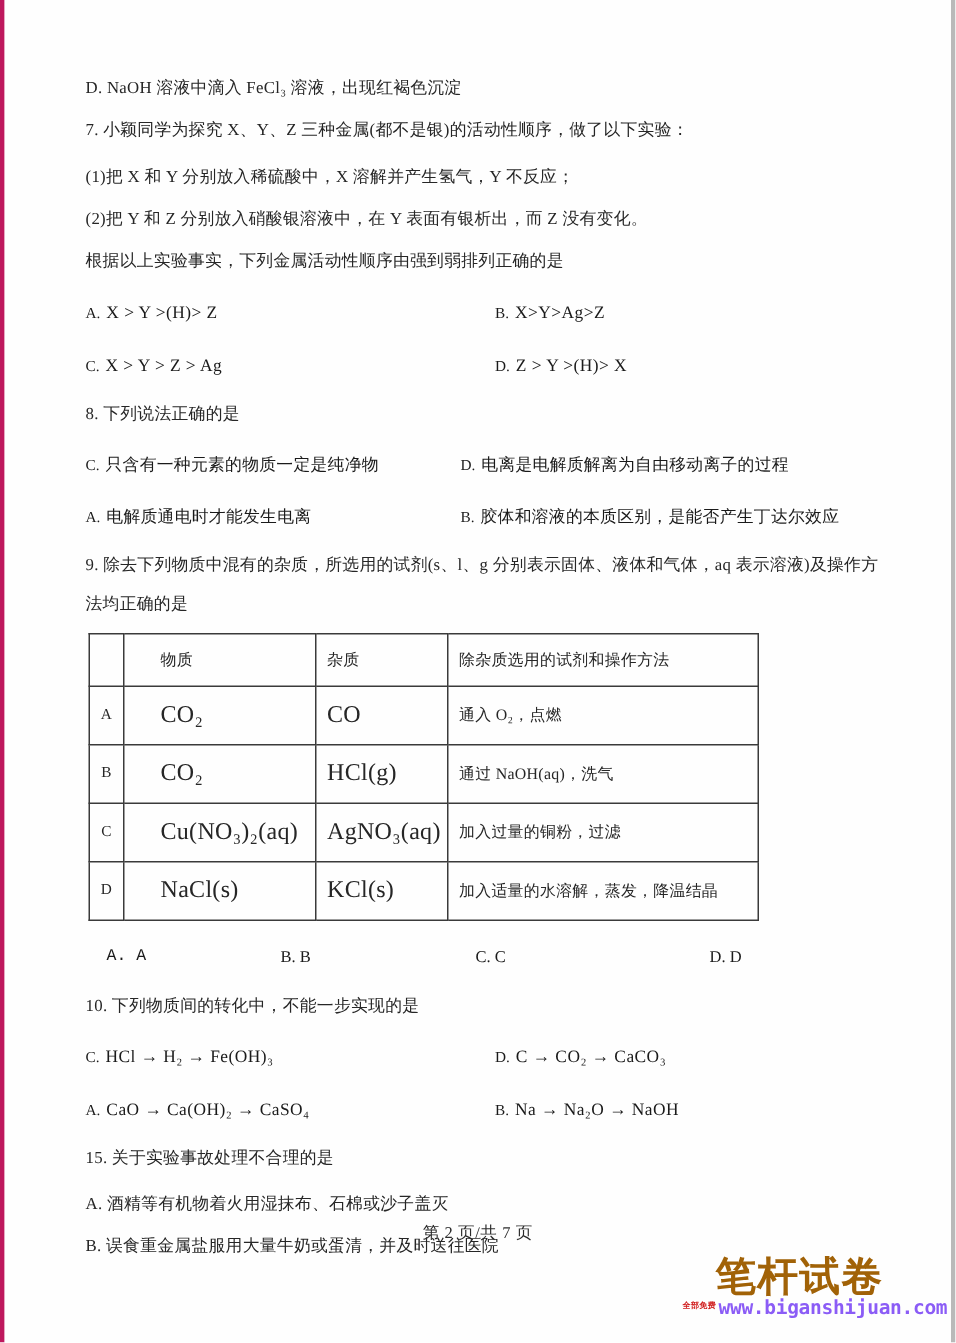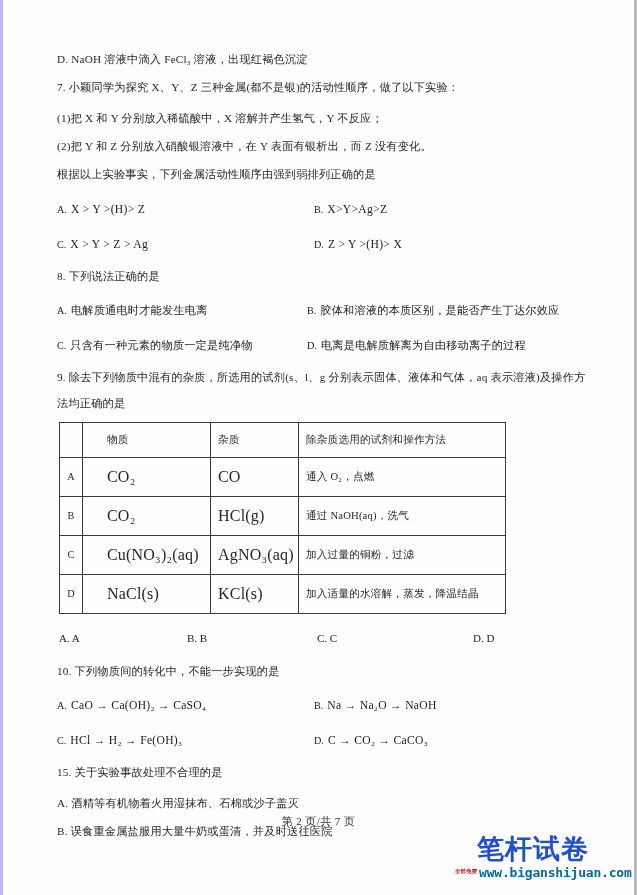--- a/index.html
+++ b/index.html
@@ -10,21 +10,21 @@
   body {
     font-family: "Liberation Serif", "DejaVu Serif", serif;
     color: #1a1a1a;
   }
   #page {
     position: relative;
     width: 637px;
     height: 895px;
     background: #ffffff;
     box-sizing: border-box;
-    border-left: 3px solid #c4b5fd;
+    border-left: 3px solid #be185d;
     border-right: 3px solid #b9b9b9;
     overflow: hidden;
   }
   .sheet {
     position: absolute;
     left: 0; right: 0; top: 0; bottom: 0;
     background: #fefefe;
   }
   .content {
     position: absolute;
@@ -46,35 +46,35 @@
   .tight { margin-bottom: 11px; }
   .stem  { margin-bottom: 16px; }
 
   
   .optrow {
     position: relative;
     height: 16px;
     margin-bottom: 19px;
   }
   .optrow .colA { position: absolute; left: 0;     top: 0; white-space: nowrap; }
-  .optrow .colB { position: absolute; left: 257px; top: 0; white-space: nowrap; }
+  .optrow .colB { position: absolute; left: 273px; top: 0; white-space: nowrap; }
   .optrow.wide .colB { position: absolute; left: 250px; top: 0; }
   .optrow .lbl { font-size: 10.2px; }
   .optrow .txt { font-size: 11.6px; letter-spacing: .3px; }
   .optrow .cn  { font-size: 11.2px; letter-spacing: .2px; }
 
   
   .abcd {
     position: relative;
     height: 16px;
     margin-bottom: 16px;
     font-size: 11px;
   }
   .abcd span { position: absolute; top: 0; white-space: nowrap; }
-  .abcd .c0 { left: 2px; }
+  .abcd .c0 { left: 14px; font-family: Liberation Mono, monospace; }
   .abcd .c1 { left: 130px; }
   .abcd .c2 { left: 260px; }
   .abcd .c3 { left: 388px; margin-left: 28px; }
 
   
   table.qtable {
     border-collapse: collapse;
     margin: 4px 0 18px 2px;
     width: 383px;
     table-layout: fixed;
@@ -109,25 +109,25 @@
   }
   
   .watermark {
     position: absolute;
     left: 452px;
     top: 838px;
     width: 180px;
     user-select: none;
   }
   .wm-cn {
-    font-family: Liberation Mono, monospace;
+    font-family: Liberation Serif, serif;
     font-weight: bold;
     font-size: 27px;
     letter-spacing: 1px;
-    color: #1d4ed8;
+    color: #a16207;
     line-height: 1;
     margin-left: 22px;
   }
   .wm-row {
     position: relative;
     margin-top: 1px;
     height: 16px;
   }
   .wm-free {
     position: absolute;
@@ -140,21 +140,21 @@
     letter-spacing: .2px;
     line-height: 1;
   }
   .wm-url {
     position: absolute;
     left: 0;
     top: 0;
     font-family: "DejaVu Sans Mono", "Liberation Mono", monospace;
     font-size: 13px;
     font-weight: bold;
-    color: #0369a1;
+    color: #8b5cf6;
     letter-spacing: -0.2px;
     line-height: 1.15;
   }
 </style>
 </head>
 <body>
 
 <div id="page">
   <div class="sheet"></div>
 
@@ -184,36 +184,36 @@
       </span>
       <span class="colB">
         <span class="lbl">D.</span>
         <span class="txt">Z &gt; Y &gt;(H)&gt; X</span>
       </span>
     </div>
 
     <p class="line stem">8. 下列说法正确的是</p>
     <div class="optrow wide">
       <span class="colA">
+        <span class="lbl">C.</span>
+        <span class="cn">只含有一种元素的物质一定是纯净物</span>
+      </span>
+      <span class="colB">
+        <span class="lbl">D.</span>
+        <span class="cn">电离是电解质解离为自由移动离子的过程</span>
+      </span>
+    </div>
+    <div class="optrow wide">
+      <span class="colA">
         <span class="lbl">A.</span>
         <span class="cn">电解质通电时才能发生电离</span>
       </span>
       <span class="colB">
         <span class="lbl">B.</span>
         <span class="cn">胶体和溶液的本质区别，是能否产生丁达尔效应</span>
-      </span>
-    </div>
-    <div class="optrow wide">
-      <span class="colA">
-        <span class="lbl">C.</span>
-        <span class="cn">只含有一种元素的物质一定是纯净物</span>
-      </span>
-      <span class="colB">
-        <span class="lbl">D.</span>
-        <span class="cn">电离是电解质解离为自由移动离子的过程</span>
       </span>
     </div>
 
     <p class="line tight">9. 除去下列物质中混有的杂质，所选用的试剂(s、l、g 分别表示固体、液体和气体，aq 表示溶液)及操作方</p>
     <p class="line tight">法均正确的是</p>
 
     <table class="qtable">
       <thead>
         <tr>
           <td class="ckey"></td>
@@ -253,36 +253,36 @@
     <div class="abcd">
       <span class="c0">A. A</span>
       <span class="c1">B. B</span>
       <span class="c2">C. C</span>
       <span class="c3">D. D</span>
     </div>
 
     <p class="line stem">10. 下列物质间的转化中，不能一步实现的是</p>
     <div class="optrow">
       <span class="colA">
+        <span class="lbl">C.</span>
+        <span class="txt">HCl → H₂ → Fe(OH)₃</span>
+      </span>
+      <span class="colB">
+        <span class="lbl">D.</span>
+        <span class="txt">C → CO₂ → CaCO₃</span>
+      </span>
+    </div>
+    <div class="optrow">
+      <span class="colA">
         <span class="lbl">A.</span>
         <span class="txt">CaO → Ca(OH)₂ → CaSO₄</span>
       </span>
       <span class="colB">
         <span class="lbl">B.</span>
         <span class="txt">Na → Na₂O → NaOH</span>
-      </span>
-    </div>
-    <div class="optrow">
-      <span class="colA">
-        <span class="lbl">C.</span>
-        <span class="txt">HCl → H₂ → Fe(OH)₃</span>
-      </span>
-      <span class="colB">
-        <span class="lbl">D.</span>
-        <span class="txt">C → CO₂ → CaCO₃</span>
       </span>
     </div>
 
     <p class="line stem">15. 关于实验事故处理不合理的是</p>
     <p class="line sub">
       <span>A.</span>
       <span>酒精等有机物着火用湿抹布、石棉或沙子盖灭</span>
     </p>
     <p class="line sub">
       <span>B.</span>

